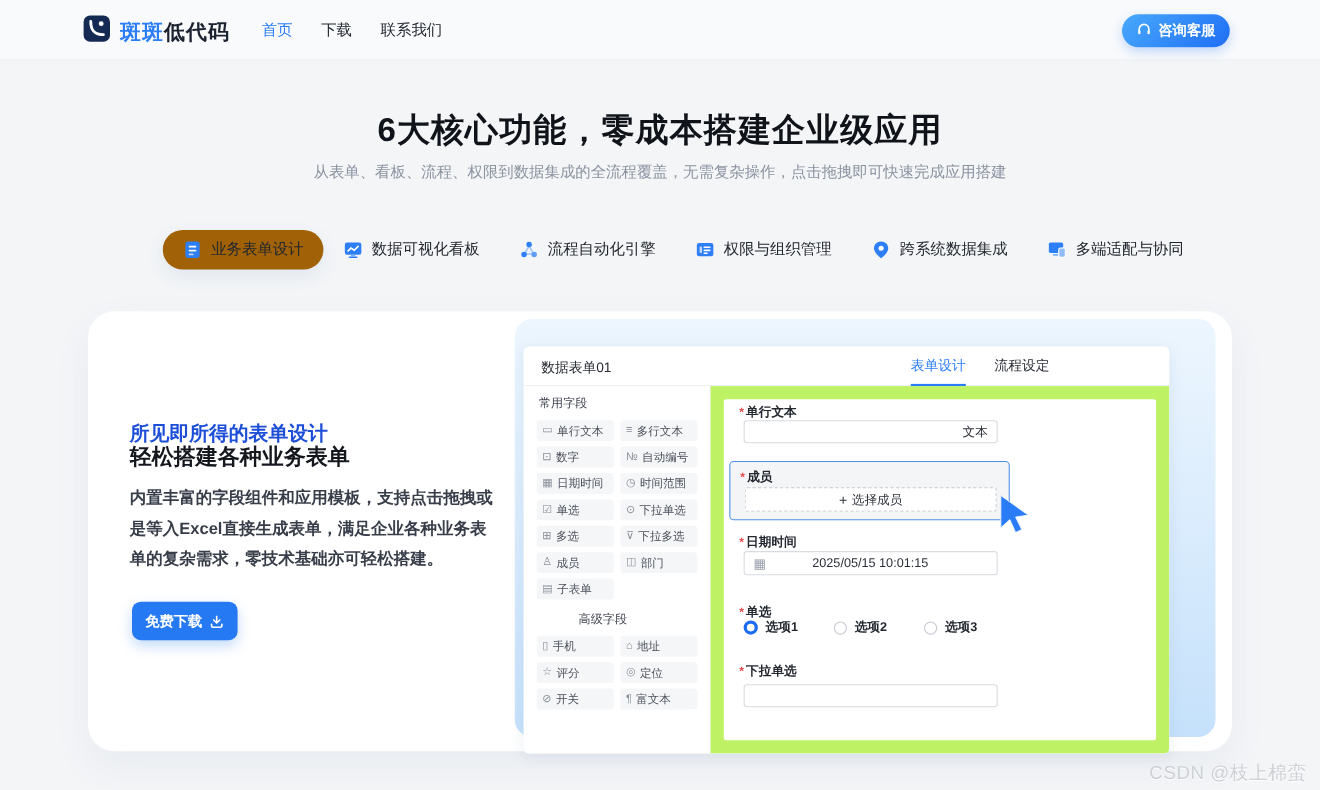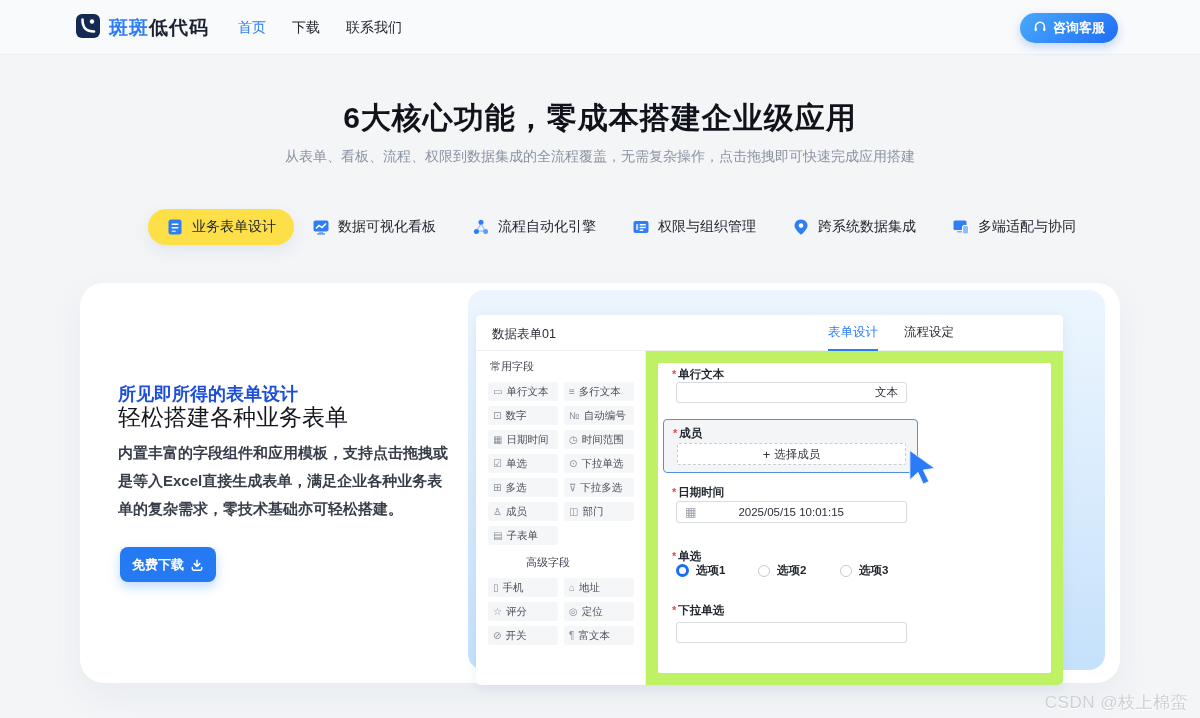--- a/index.html
+++ b/index.html
@@ -27,27 +27,27 @@
   
   .hero-title { position:absolute; top:98px; left:0; width:1200px; text-align:center;
     font-size:30px; font-weight:bold; color:#10131a; letter-spacing:1px; }
   .hero-sub { position:absolute; top:148px; left:0; width:1200px; text-align:center;
     font-size:14px; color:#8b93a1; }
   
   .feature-tabs { position:absolute; top:209px; left:148px; width:904px;
     display:flex; justify-content:space-between; align-items:center; }
   .ftab { display:flex; align-items:center; gap:8px; padding:9px 18px; border-radius:22px;
     font-size:14px; color:#23272f; cursor:pointer; white-space:nowrap; }
-  .ftab.active { background:#fde047; box-shadow:0 6px 16px rgba(80,110,160,.10); }
+  .ftab.active { background:#a16207; box-shadow:0 6px 16px rgba(80,110,160,.10); }
   .ftab svg { width:18px; height:18px; display:block; }
   
   .main-card { position:absolute; left:80px; top:283px; width:1040px; height:400px;
     background:#fff; border-radius:24px; box-shadow:0 14px 34px rgba(100,120,150,.07); }
   .eyebrow { position:absolute; left:38px; top:99px; font-size:18px; font-weight:bold; color:#1d4ed8; }
-  .showcase-title { position:absolute; left:38px; top:119px; font-size:23px; font-weight:normal; color:#14171d; }
+  .showcase-title { position:absolute; left:38px; top:119px; font-size:20px; font-weight:bold; color:#14171d; }
   .showcase-desc { position:absolute; left:38px; top:156px; width:334px;
     font-size:15px; line-height:28px; color:#383e49;font-weight:bold; }
   .download-btn { position:absolute; left:40px; top:264px; height:35px; padding:0 12px;
     background:#2579f2; border-radius:8px; display:flex; align-items:center; gap:6px;
     color:#fff; font-size:13px; font-weight:bold; cursor:pointer;
     box-shadow:0 5px 12px rgba(37,121,242,.28); }
   .download-btn svg { width:14px; height:14px; display:block; }
   
   .blue-panel { position:absolute; left:388px; top:7px; width:637px; height:380px;
     border-radius:16px;

